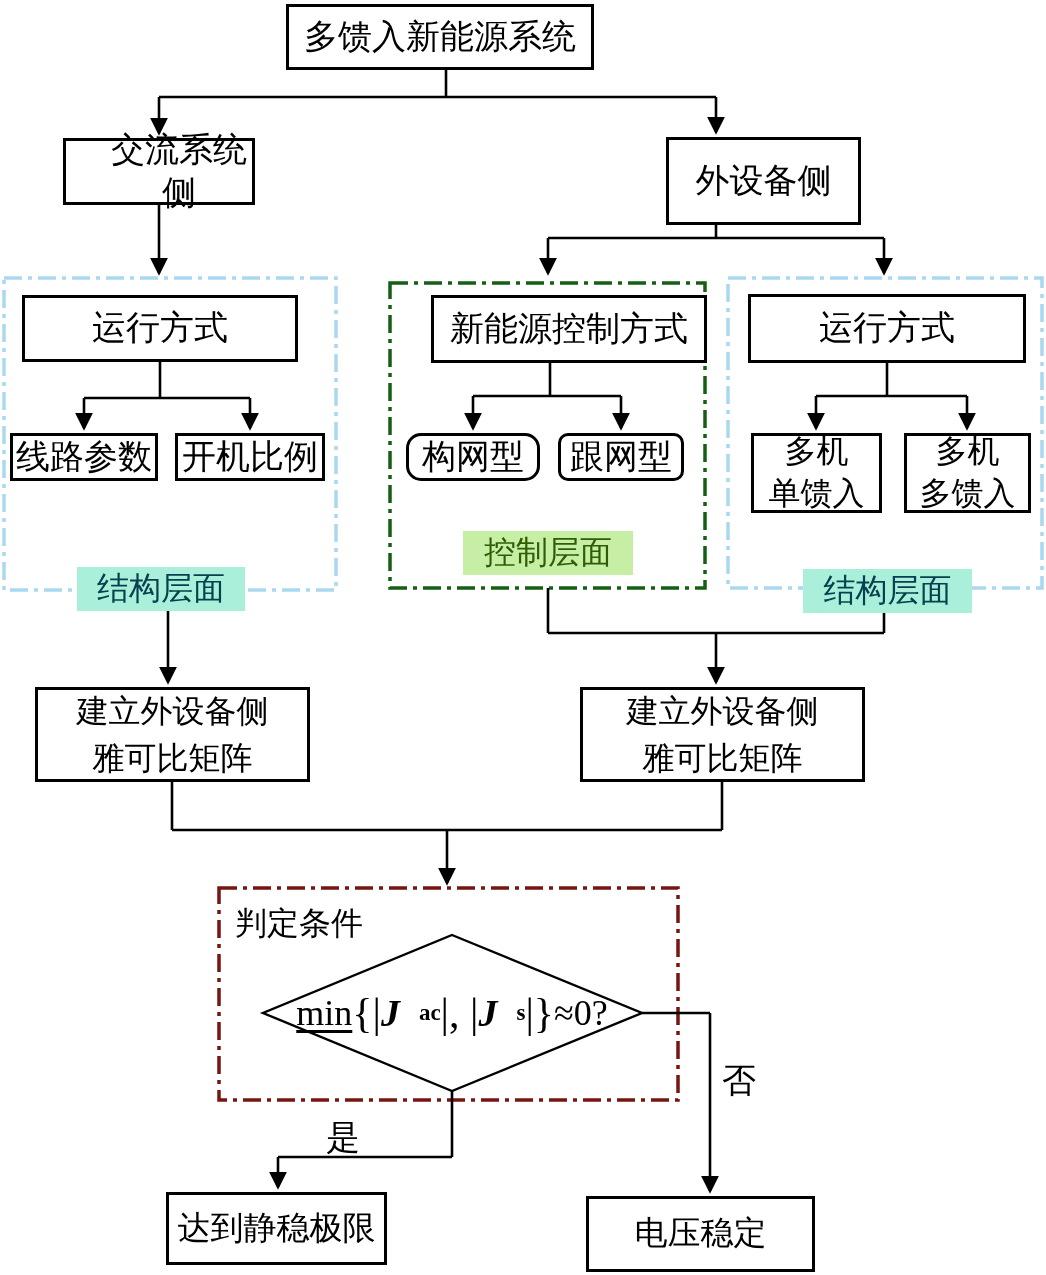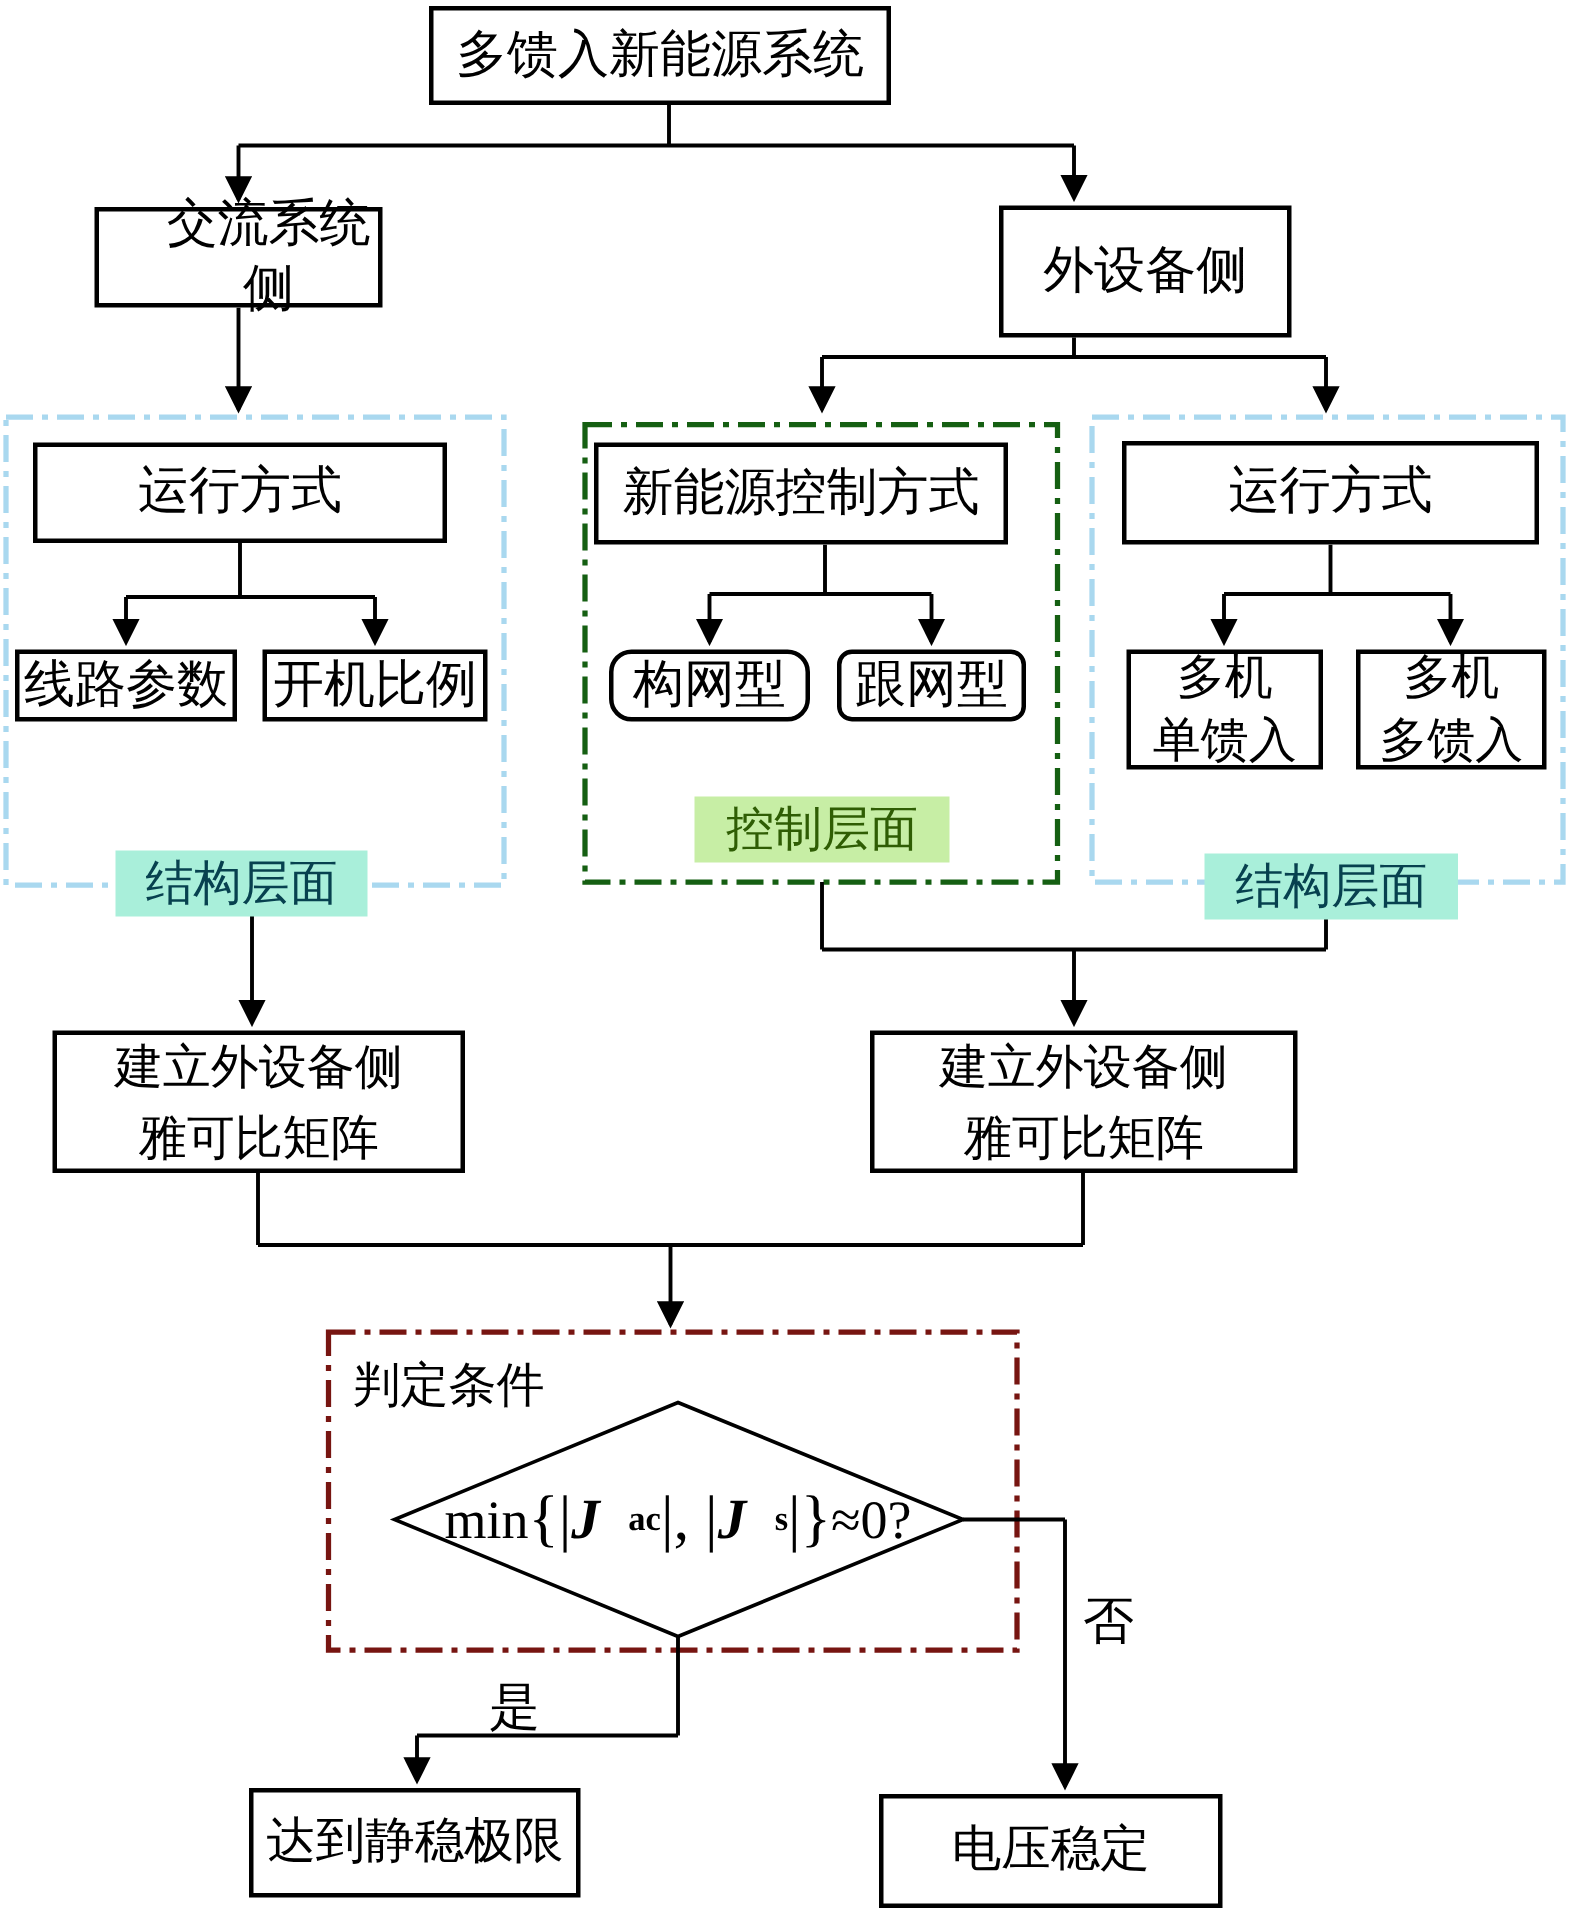--- a/index.html
+++ b/index.html
@@ -31,21 +31,21 @@
   .tag.control{background:var(--control-tag-bg);color:var(--control-tag-text);}
   .floating-label{
     position:absolute;font-size:33px;color:#000;background:transparent;
   }
   .decision-tag{position:absolute;font-size:32px;color:#000;}
   .formula{
     position:absolute;left:292px;top:976px;width:320px;height:74px;
     display:flex;align-items:center;justify-content:center;
     font-size:36px;white-space:nowrap;
   }
-  .formula .fn{text-decoration-thickness:2.5px;text-underline-offset:5px;}
+  .formula .fn{text-decoration:underline;text-decoration-thickness:2.5px;text-underline-offset:5px;}
   .formula .brace{font-size:42px;}
   .formula .jvar{font-weight:bold;font-style:italic;font-size:38px;}
   .formula .jsub{font-weight:bold;font-size:23px;vertical-align:-8px;margin-left:19px;}
   .outcome{font-size:33px;}
 </style>
 </head>
 <body>
 
 <div id="canvas">
 
@@ -116,21 +116,21 @@
 
   <div class="node" style="left:63px;top:138px;width:192px;height:67px;padding-left:40px;">交流系统侧</div>
 
   <div class="node" style="left:620px;top:137px;width:195px;height:88px;margin-left:46px;">外设备侧</div>
 
   <div class="node" style="left:22px;top:295px;width:276px;height:67px;">运行方式</div>
   <div class="node small" style="left:10px;top:433px;width:148px;height:48px;">线路参数</div>
   <div class="node small" style="left:175px;top:433px;width:150px;height:48px;">开机比例</div>
   <div class="tag structure" style="left:77px;top:531px;width:168px;height:44px;">结构层面</div>
 
-  <div class="node" style="left:396px;top:295px;width:276px;height:68px;">新能源控制方式</div>
+  <div class="node" style="left:431px;top:295px;width:276px;height:68px;">新能源控制方式</div>
   <div class="node small" style="left:406px;top:433px;width:134px;height:48px;border-radius:15px;">构网型</div>
   <div class="node small" style="left:558px;top:433px;width:126px;height:48px;border-radius:10px;">跟网型</div>
   <div class="tag control" style="left:463px;top:531px;width:170px;height:44px;">控制层面</div>
 
   <div class="node" style="left:748px;top:294px;width:278px;height:69px;">运行方式</div>
   <div class="node twoline" style="left:751px;top:433px;width:131px;height:80px;">多机
 单馈入</div>
   <div class="node twoline" style="left:904px;top:433px;width:127px;height:80px;">多机
 多馈入</div>
   <div class="tag structure" style="left:803px;top:533px;width:169px;height:44px;">结构层面</div>

